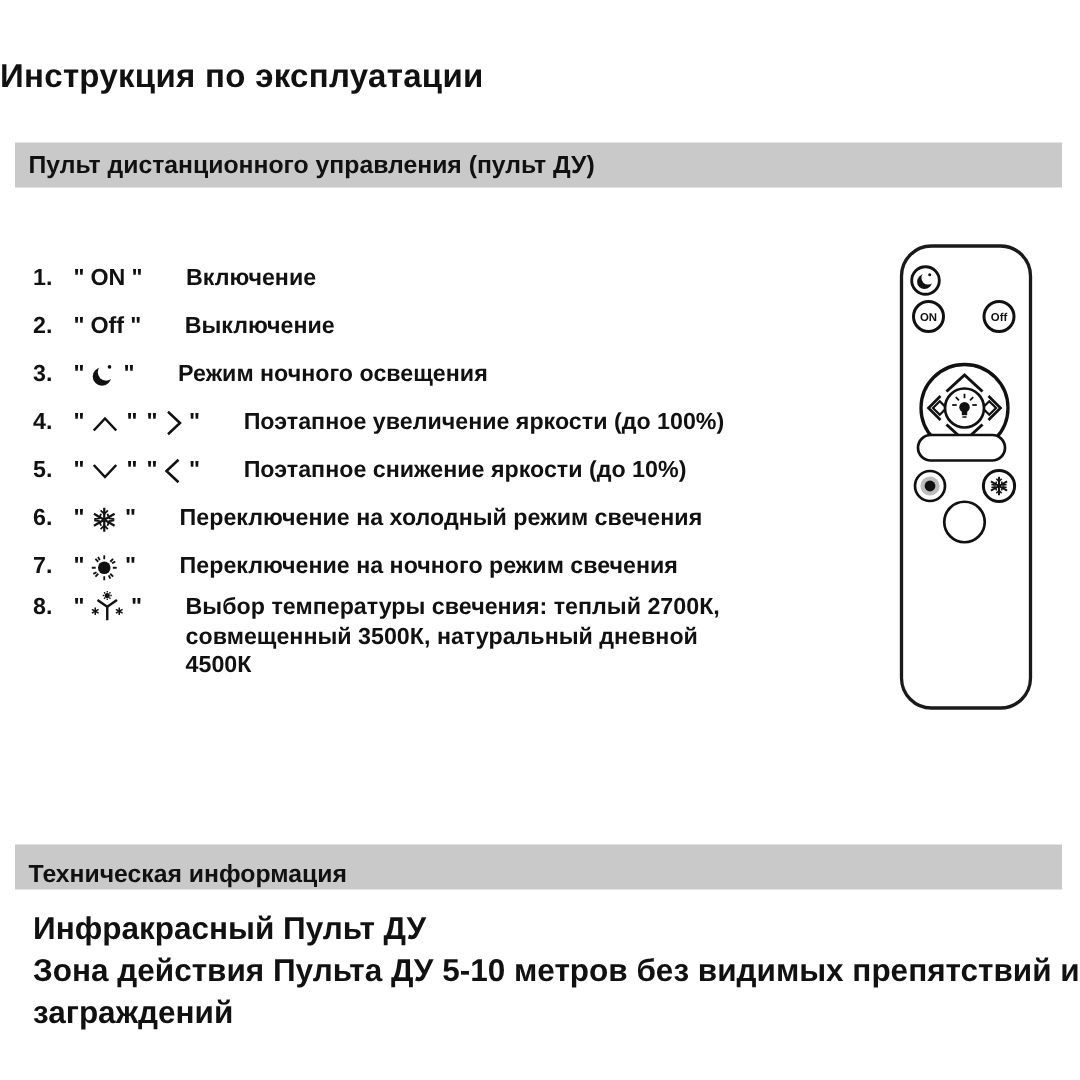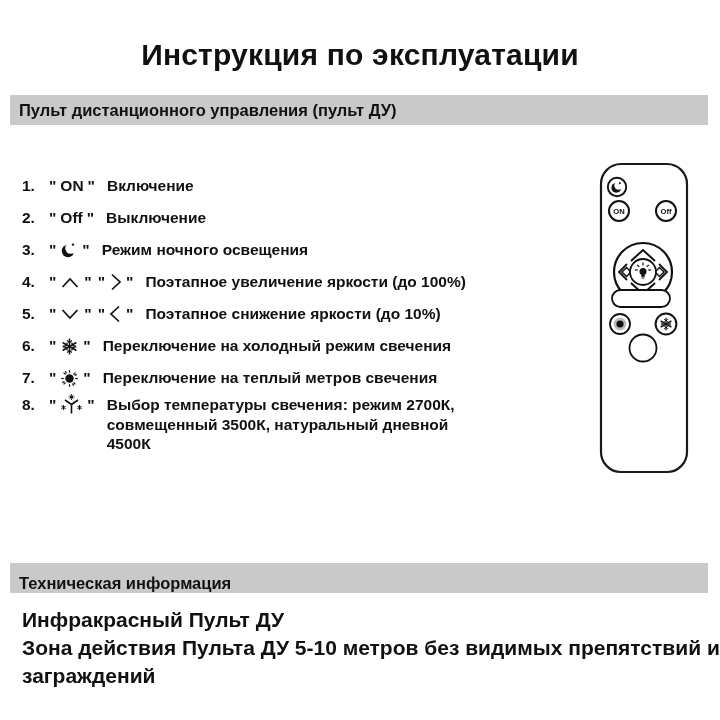--- a/index.html
+++ b/index.html
@@ -1,33 +1,33 @@
 <!DOCTYPE html>
 <html><head>
 <meta charset="utf-8">
 <style>
   html,body{margin:0;padding:0;background:#ffffff;}
   body{width:720px;height:720px;font-family:"Liberation Sans",sans-serif;color:#111;}
   .page{position:relative;width:720px;height:720px;background:#ffffff;overflow:hidden;}
-  .title{position:absolute;top:38px;left:0;width:100%;text-align:center;
-         font-size:30px;font-weight:bold;letter-spacing:.2px;}
+  .title{position:absolute;top:38px;left:0;width:100%;
+         font-size:22px;font-weight:bold;letter-spacing:.2px;}
   .bar{position:absolute;left:10px;right:12px;height:30px;background:#c9c9c9;
        display:flex;align-items:center;padding-left:9px;box-sizing:border-box;
        font-weight:bold;font-size:16.5px;}
   .bar-remote{top:95px;}
   .bar-tech{top:563px;align-items:flex-end;}
   .list{position:absolute;top:170px;left:22px;width:560px;}
   .row{display:flex;align-items:center;height:32px;font-weight:bold;
        font-size:15.5px;white-space:nowrap;}
   .row .num{width:24px;flex:0 0 auto;}
   .q{margin:0 3px;}
   .icon{display:inline-flex;align-items:center;justify-content:center;margin:0 1px;}
   .icon svg{display:block;}
   .btxt{margin:0 1px;}
-  .txt{margin-left:9px;}
+  .txt{margin-left:26px;}
   .row8{height:auto;align-items:flex-start;}
   .row8 .num,.row8 .icg{line-height:21px;height:21px;display:inline-flex;align-items:center;}
   .row8 .txt{white-space:normal;width:382px;line-height:19.5px;margin-top:1px;}
   .icg{display:inline-flex;align-items:center;}
   .tech{position:absolute;top:606px;left:22px;font-weight:bold;font-size:21px;}
   .tech .tline{line-height:28px;}
   .remote-illustration{position:absolute;left:578px;top:158px;}
 </style>
 </head>
 <body>
@@ -164,21 +164,21 @@
                 <line x1="13.5" y1="5.5" x2="15.4" y2="3.6"></line>
               <line x1="5.4" y1="2.2" x2="6.5" y2="4.4"></line>
                 <line x1="12.5" y1="14.6" x2="13.6" y2="16.8"></line>
               <line x1="2.2" y1="13.6" x2="4.4" y2="12.5"></line>
                 <line x1="14.6" y1="6.5" x2="16.8" y2="5.4"></line>
             </g>
           </svg>
         </span>
       <span class="q">"</span>
         </span>
-      <span class="txt">Переключение на теплый метров свечения</span>
+      <span class="txt">Переключение на ночного режим свечения</span>
     </div>
 
     <div class="row row8">
       <span class="num">8.</span>
       <span class="icg">
           <span class="q">"</span>
         <span class="icon">
           <svg width="23" height="21" viewBox="0 0 23 21">
             <g stroke="#111" stroke-width="1.6" fill="none">
               <line x1="11.5" y1="10.5" x2="11.5" y2="19.5"></line>
@@ -203,21 +203,21 @@
                 <line x1="1.3" y1="12.2" x2="5.7" y2="14.8"></line>
                 <line x1="1.3" y1="14.8" x2="5.7" y2="12.2"></line>
               <line x1="19.5" y1="11" x2="19.5" y2="16"></line>
                 <line x1="17.3" y1="12.2" x2="21.7" y2="14.8"></line>
                 <line x1="17.3" y1="14.8" x2="21.7" y2="12.2"></line>
             </g>
           </svg>
         </span>
       <span class="q">"</span>
         </span>
-      <span class="txt">Выбор температуры свечения: режим 2700К, совмещенный 3500К, натуральный дневной 4500К</span>
+      <span class="txt">Выбор температуры свечения: теплый 2700К, совмещенный 3500К, натуральный дневной 4500К</span>
     </div>
   </div>
 
   <svg class="remote-illustration" width="115" height="330" viewBox="0 0 115 330">
     <rect x="23" y="6" width="86" height="308" rx="20" fill="#fff" stroke="#1a1a1a" stroke-width="2.2"></rect>
 
     <g>
       <circle cx="39" cy="29" r="9.2" fill="#fff" stroke="#111" stroke-width="1.9"></circle>
       <circle cx="38.3" cy="29.8" r="4.9" fill="#111"></circle>
       <circle cx="40.6" cy="27.4" r="4.3" fill="#fff"></circle>

